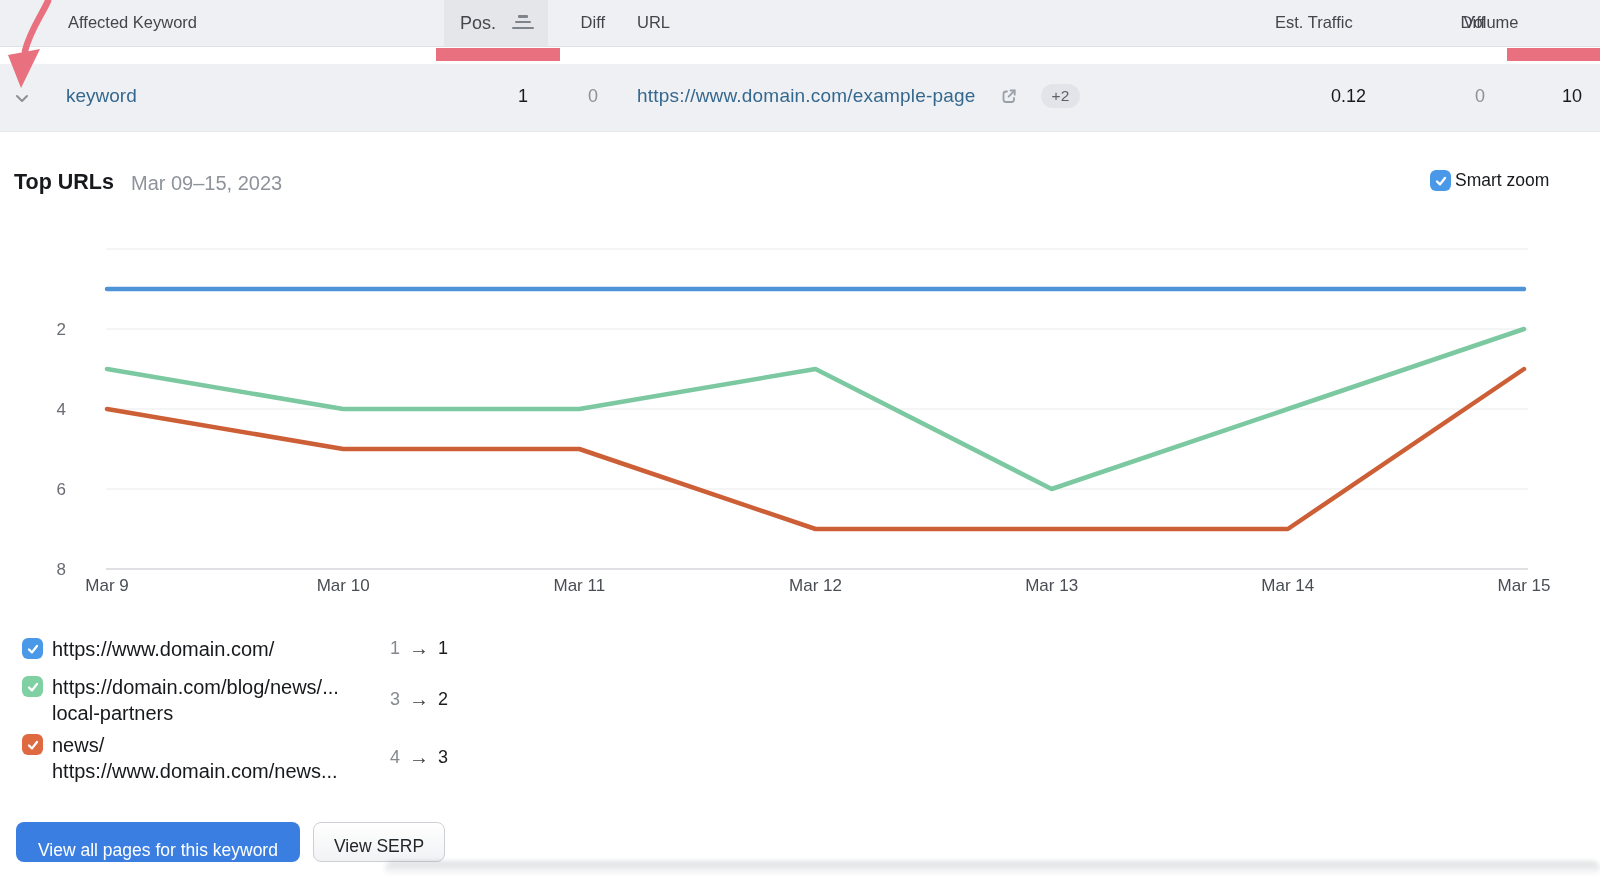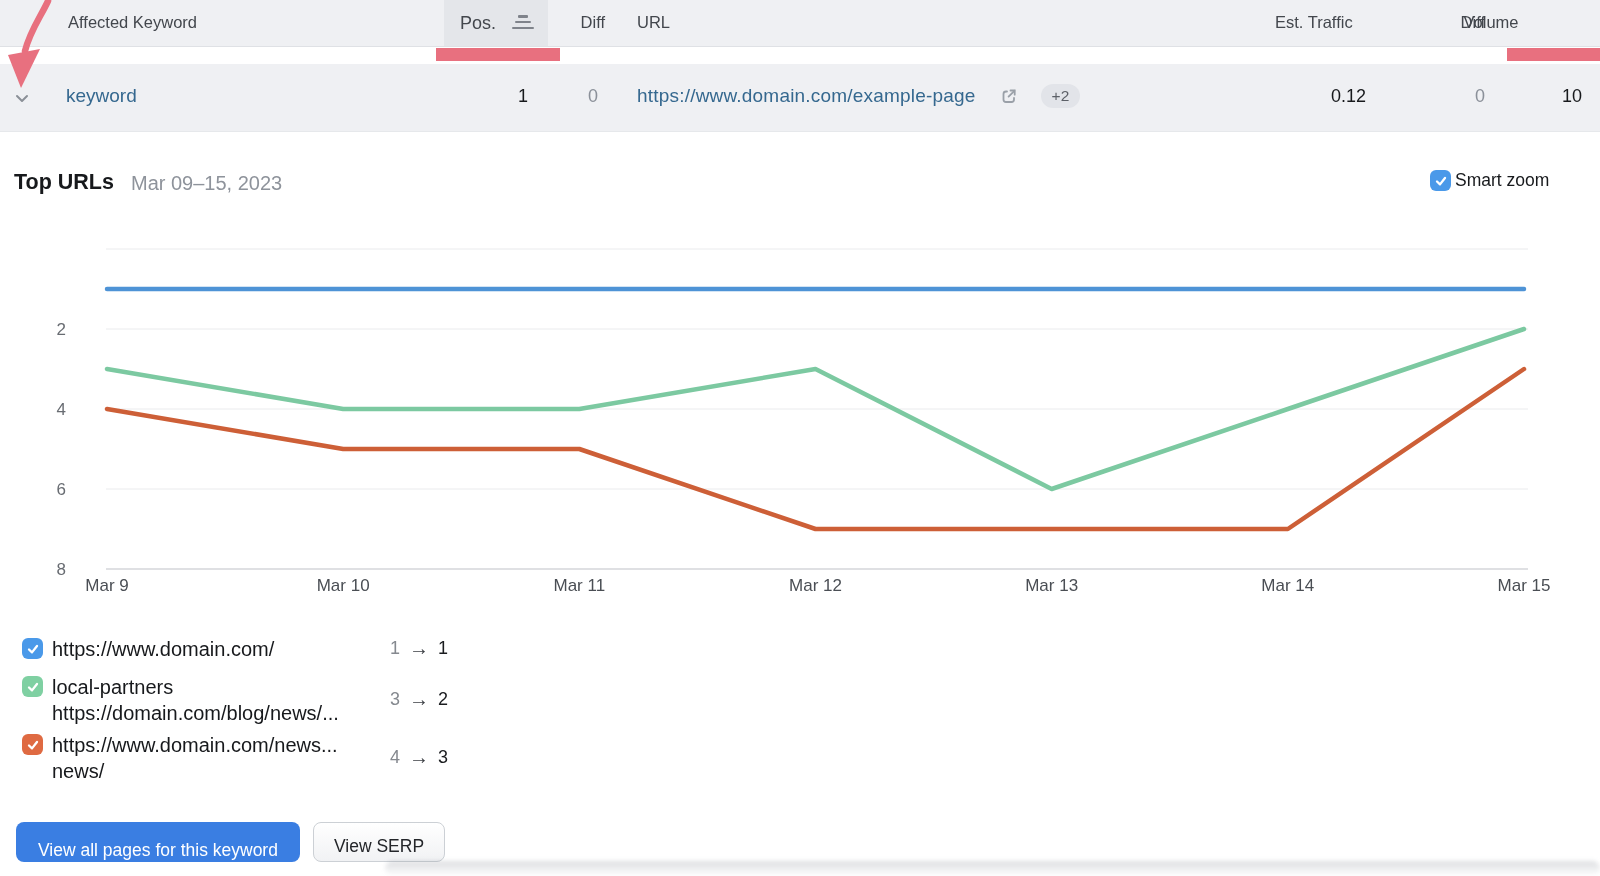--- a/index.html
+++ b/index.html
@@ -191,38 +191,38 @@
       <span class="lg-to">1</span>
     </span>
   </div>
   <div class="legend-item" id="lgi-1">
     <span class="cb" style="background: rgb(127, 208, 162);">
       <svg width="14" height="14" viewBox="0 0 14 14">
           <path d="M3 7.5 L6 10.4 L11 4" fill="none" stroke="#fff" stroke-width="2.3" stroke-linecap="round" stroke-linejoin="round"></path>
         </svg>
     </span>
     <span class="lg-label">
-      <span>local-partners</span>
-        <span>https://domain.com/blog/news/...</span>
+      <span>https://domain.com/blog/news/...</span>
+        <span>local-partners</span>
     </span>
     <span class="lg-nums">
       <span class="lg-from">3</span>
       <span class="lg-arrow">→</span>
       <span class="lg-to">2</span>
     </span>
   </div>
   <div class="legend-item" id="lgi-2">
     <span class="cb" style="background: rgb(223, 106, 66);">
       <svg width="14" height="14" viewBox="0 0 14 14">
           <path d="M3 7.5 L6 10.4 L11 4" fill="none" stroke="#fff" stroke-width="2.3" stroke-linecap="round" stroke-linejoin="round"></path>
         </svg>
     </span>
     <span class="lg-label">
-      <span>https://www.domain.com/news...</span>
-        <span>news/</span>
+      <span>news/</span>
+        <span>https://www.domain.com/news...</span>
     </span>
     <span class="lg-nums">
       <span class="lg-from">4</span>
       <span class="lg-arrow">→</span>
       <span class="lg-to">3</span>
     </span>
   </div>
 
   <div class="actions">
     <button class="btn btn-primary">View all pages for this keyword</button>

